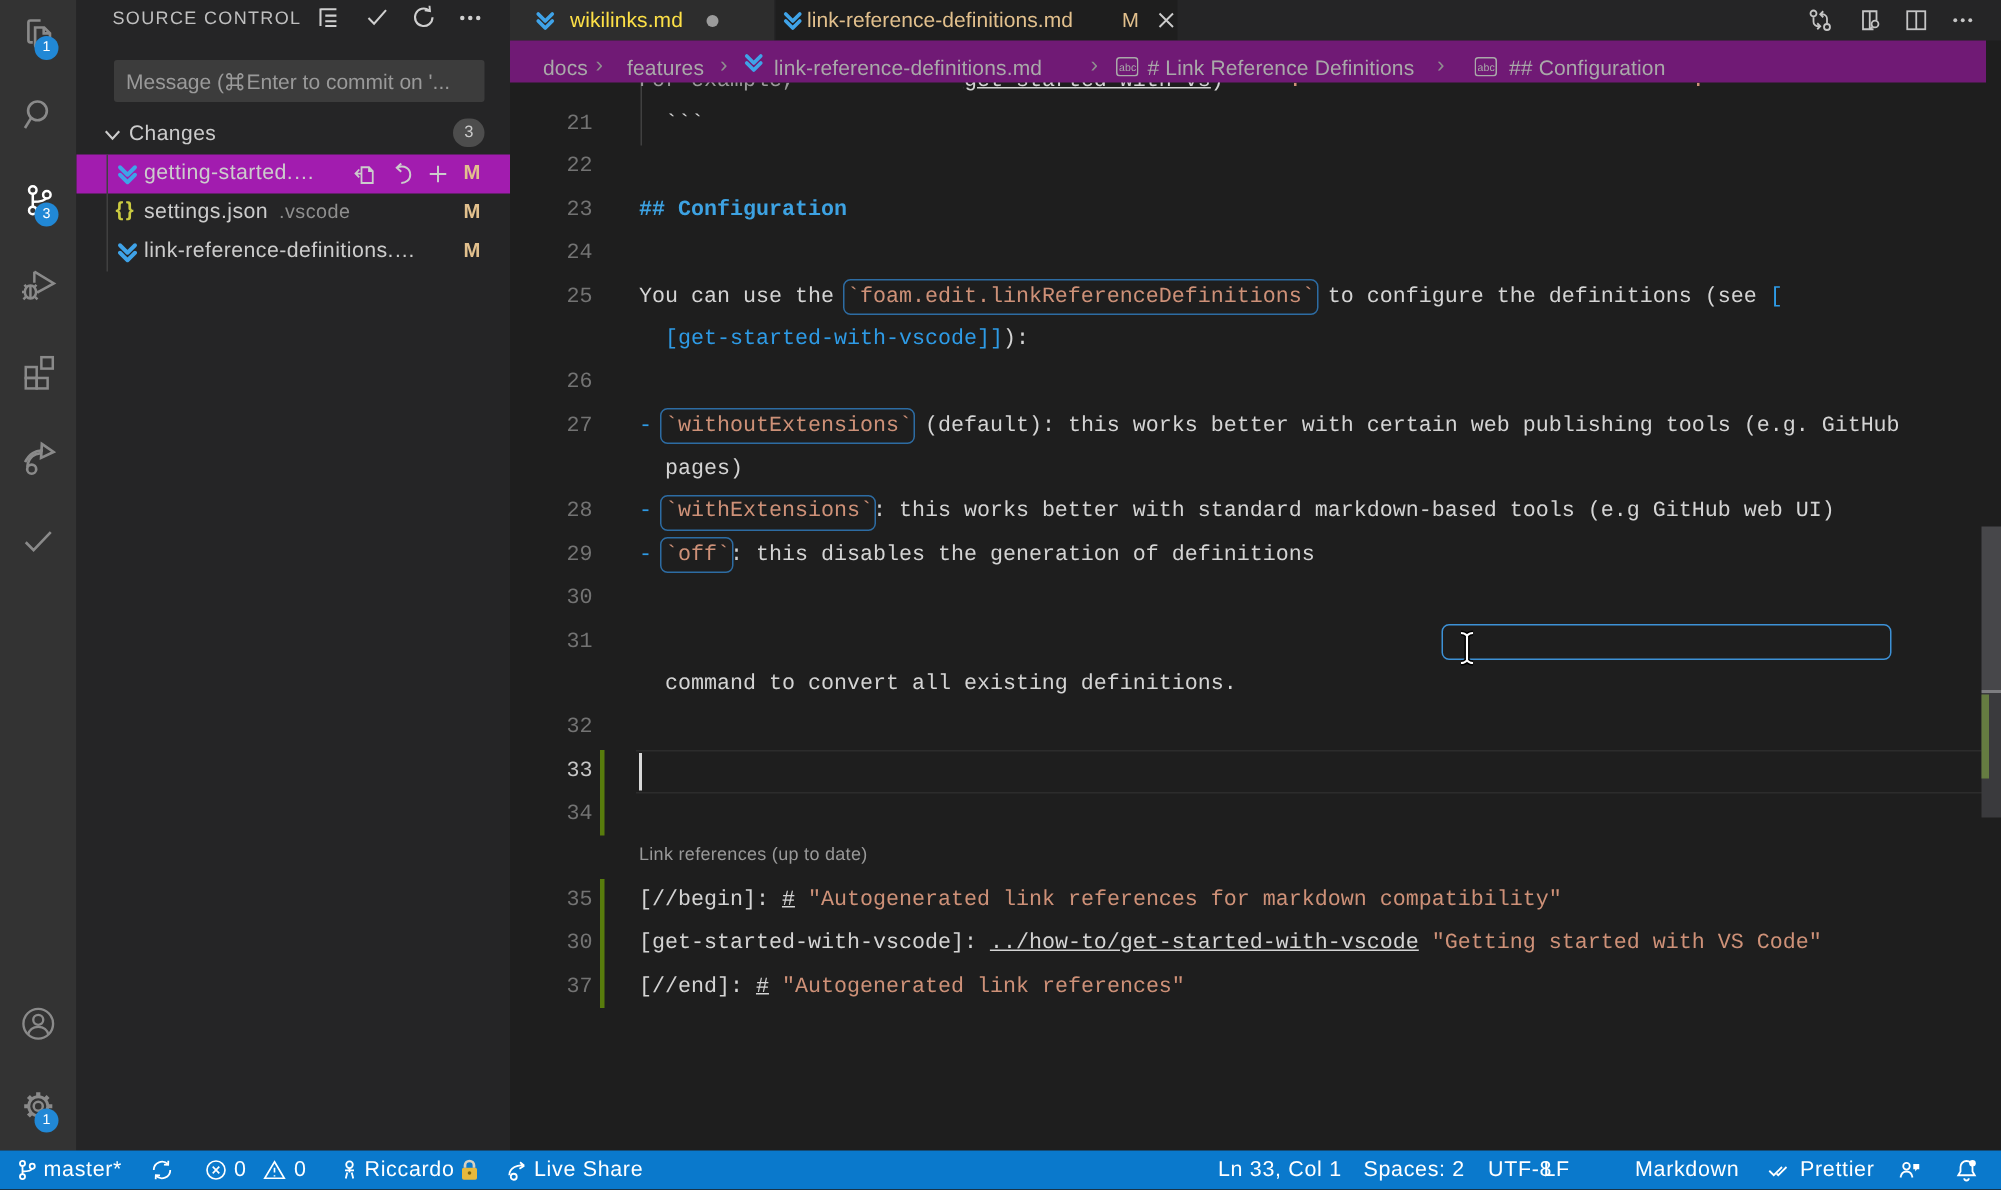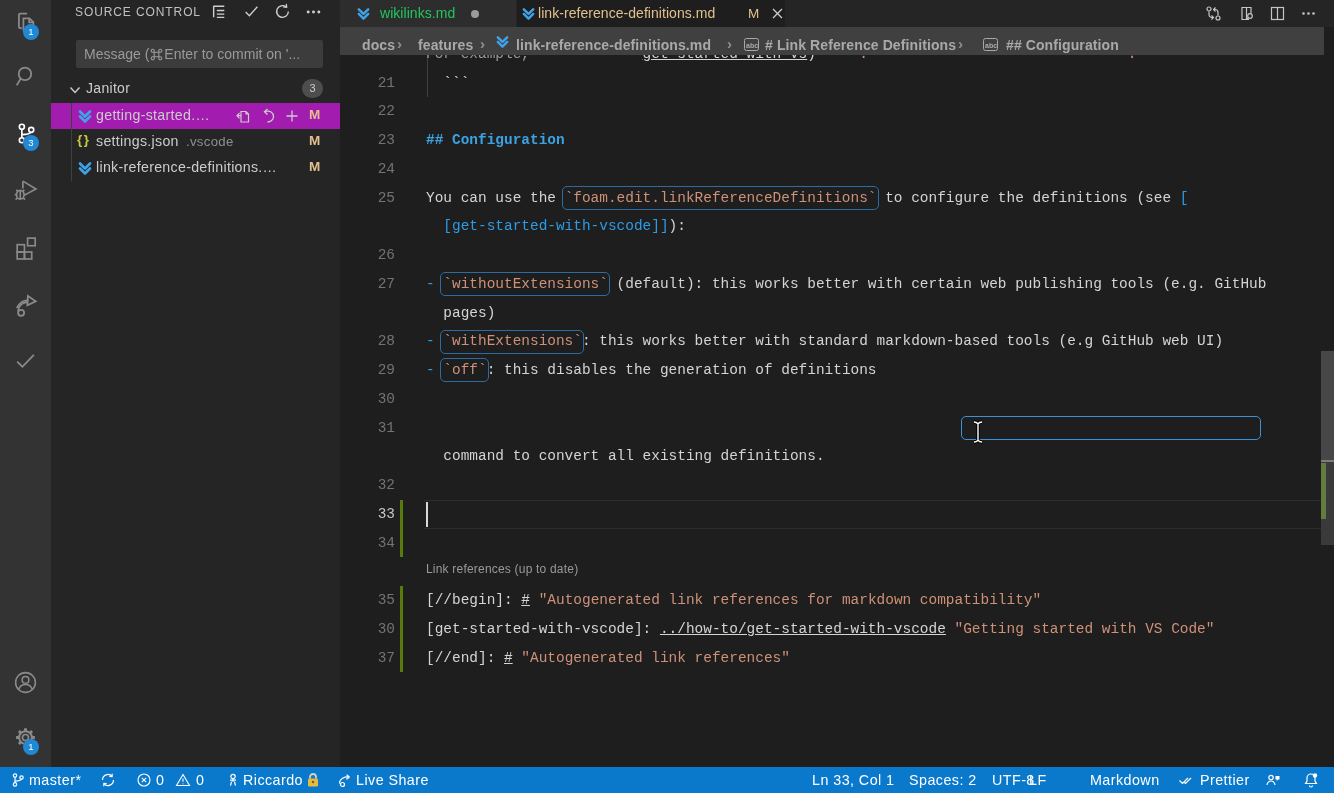--- a/index.html
+++ b/index.html
@@ -34,27 +34,27 @@
   .row .fdesc { color:#8f8f8f; font-size:13.2px; margin-left:3px; }
   .row .m { position:absolute; left:258px; top:4px; width:16px; font-size:13.5px; font-weight:bold; color:#e2c08d; }
   .row .act { position:absolute; top:5px; width:16px; height:16px; color:#cccccc; }
   .row .act svg { width:16px; height:16px; display:block; }
   #treeguide { position:absolute; left:20px; top:103px; width:1px; height:78px; background:#404040; }
 
   
   #editor { left:340px; top:0; width:994px; height:767px; background:#1e1e1e; }
   #tabbar { position:absolute; left:0; top:0; width:994px; height:27px; background:#252526; }
   .tab { position:absolute; top:0; height:27px; font-size:14px; letter-spacing:0.05px; }
-  #tab1 { left:0; width:176px; background:#2d2d2d; color:#22c55e; }
+  #tab1 { left:0; width:176px; background:#2d2d2d; color:#fde047; }
   #tab2 { left:177px; width:268px; background:#1e1e1e; color:#e2c08d; }
   .tabicon { position:absolute; top:6px; width:15px; height:15px; }
   .ed-ic { position:absolute; top:5px; width:17px; height:17px; color:#c5c5c5; }
   .ed-ic svg { width:17px; height:17px; display:block; }
-  #breadcrumbs { position:absolute; left:0; top:27px; width:984px; height:28px; background:#404040;
-    color:#a9a9a9; font-size:14px; letter-spacing:0.1px; z-index:5;font-weight:bold; }
+  #breadcrumbs { position:absolute; left:0; top:27px; width:984px; height:28px; background:#701a75;
+    color:#a9a9a9; font-size:14px; letter-spacing:0.1px; z-index:5; }
   .bc { position:absolute; top:10px; white-space:nowrap; }
   .bc-sep { position:absolute; top:8px; color:#8f8f8f; font-size:15px; }
 
   
   .gln { position:absolute; left:15px; width:40px; text-align:right;
     font-family:"Liberation Mono", monospace; font-size:14.45px; line-height:28.75px;
     height:28.75px; color:#737373; }
   .cline { position:absolute; left:86px; white-space:pre;
     font-family:"Liberation Mono", monospace; font-size:14.45px; line-height:28.75px;
     height:28.75px; color:#d4d4d4; }
@@ -319,21 +319,21 @@
           <circle cx="13" cy="8.5" r="1.4"></circle>
       </svg>
     </div>
     <div id="scminput">Message (<svg style="display:inline-block; vertical-align:-2px; margin:0 1px" width="13" height="13" viewBox="0 0 13 13" fill="none" stroke="#9a9a9a" stroke-width="1.1">
           <path d="M4.2 4.2 h4.6 v4.6 h-4.6 z M4.2 4.2 H2.8 a1.5 1.5 0 1 1 1.4 -1.4 z M8.8 4.2 h1.4 a1.5 1.5 0 1 0 -1.4 -1.4 z M4.2 8.8 H2.8 a1.5 1.5 0 1 0 1.4 1.4 z M8.8 8.8 h1.4 a1.5 1.5 0 1 1 -1.4 1.4 z"></path>
         </svg>Enter to commit on '...</div>
     <div id="changeshdr">
       <div class="chev"><svg viewBox="0 0 16 16" fill="none" stroke="currentColor" stroke-width="1.4">
             <path d="M3.5 5.5 L8 10.5 L12.5 5.5"></path>
           </svg></div>
-      <div class="lbl">Janitor</div>
+      <div class="lbl">Changes</div>
       <div class="cbadge">3</div>
     </div>
     <div class="row" style="top:103px; background:#a21caf;">
       <div class="ficon"><svg viewBox="0 0 16 16" fill="none" stroke="#3fa3e8" stroke-width="2.6" stroke-linecap="round" stroke-linejoin="round">
             <path d="M3 3.5 L8 8.5 L13 3.5"></path>
             <path d="M3 8.5 L8 13.5 L13 8.5"></path>
           </svg></div>
       <div class="fname">getting-started.…</div>
       <div class="act" style="left:184px">
           <svg viewBox="0 0 16 16" fill="none" stroke="currentColor" stroke-width="1.2">

